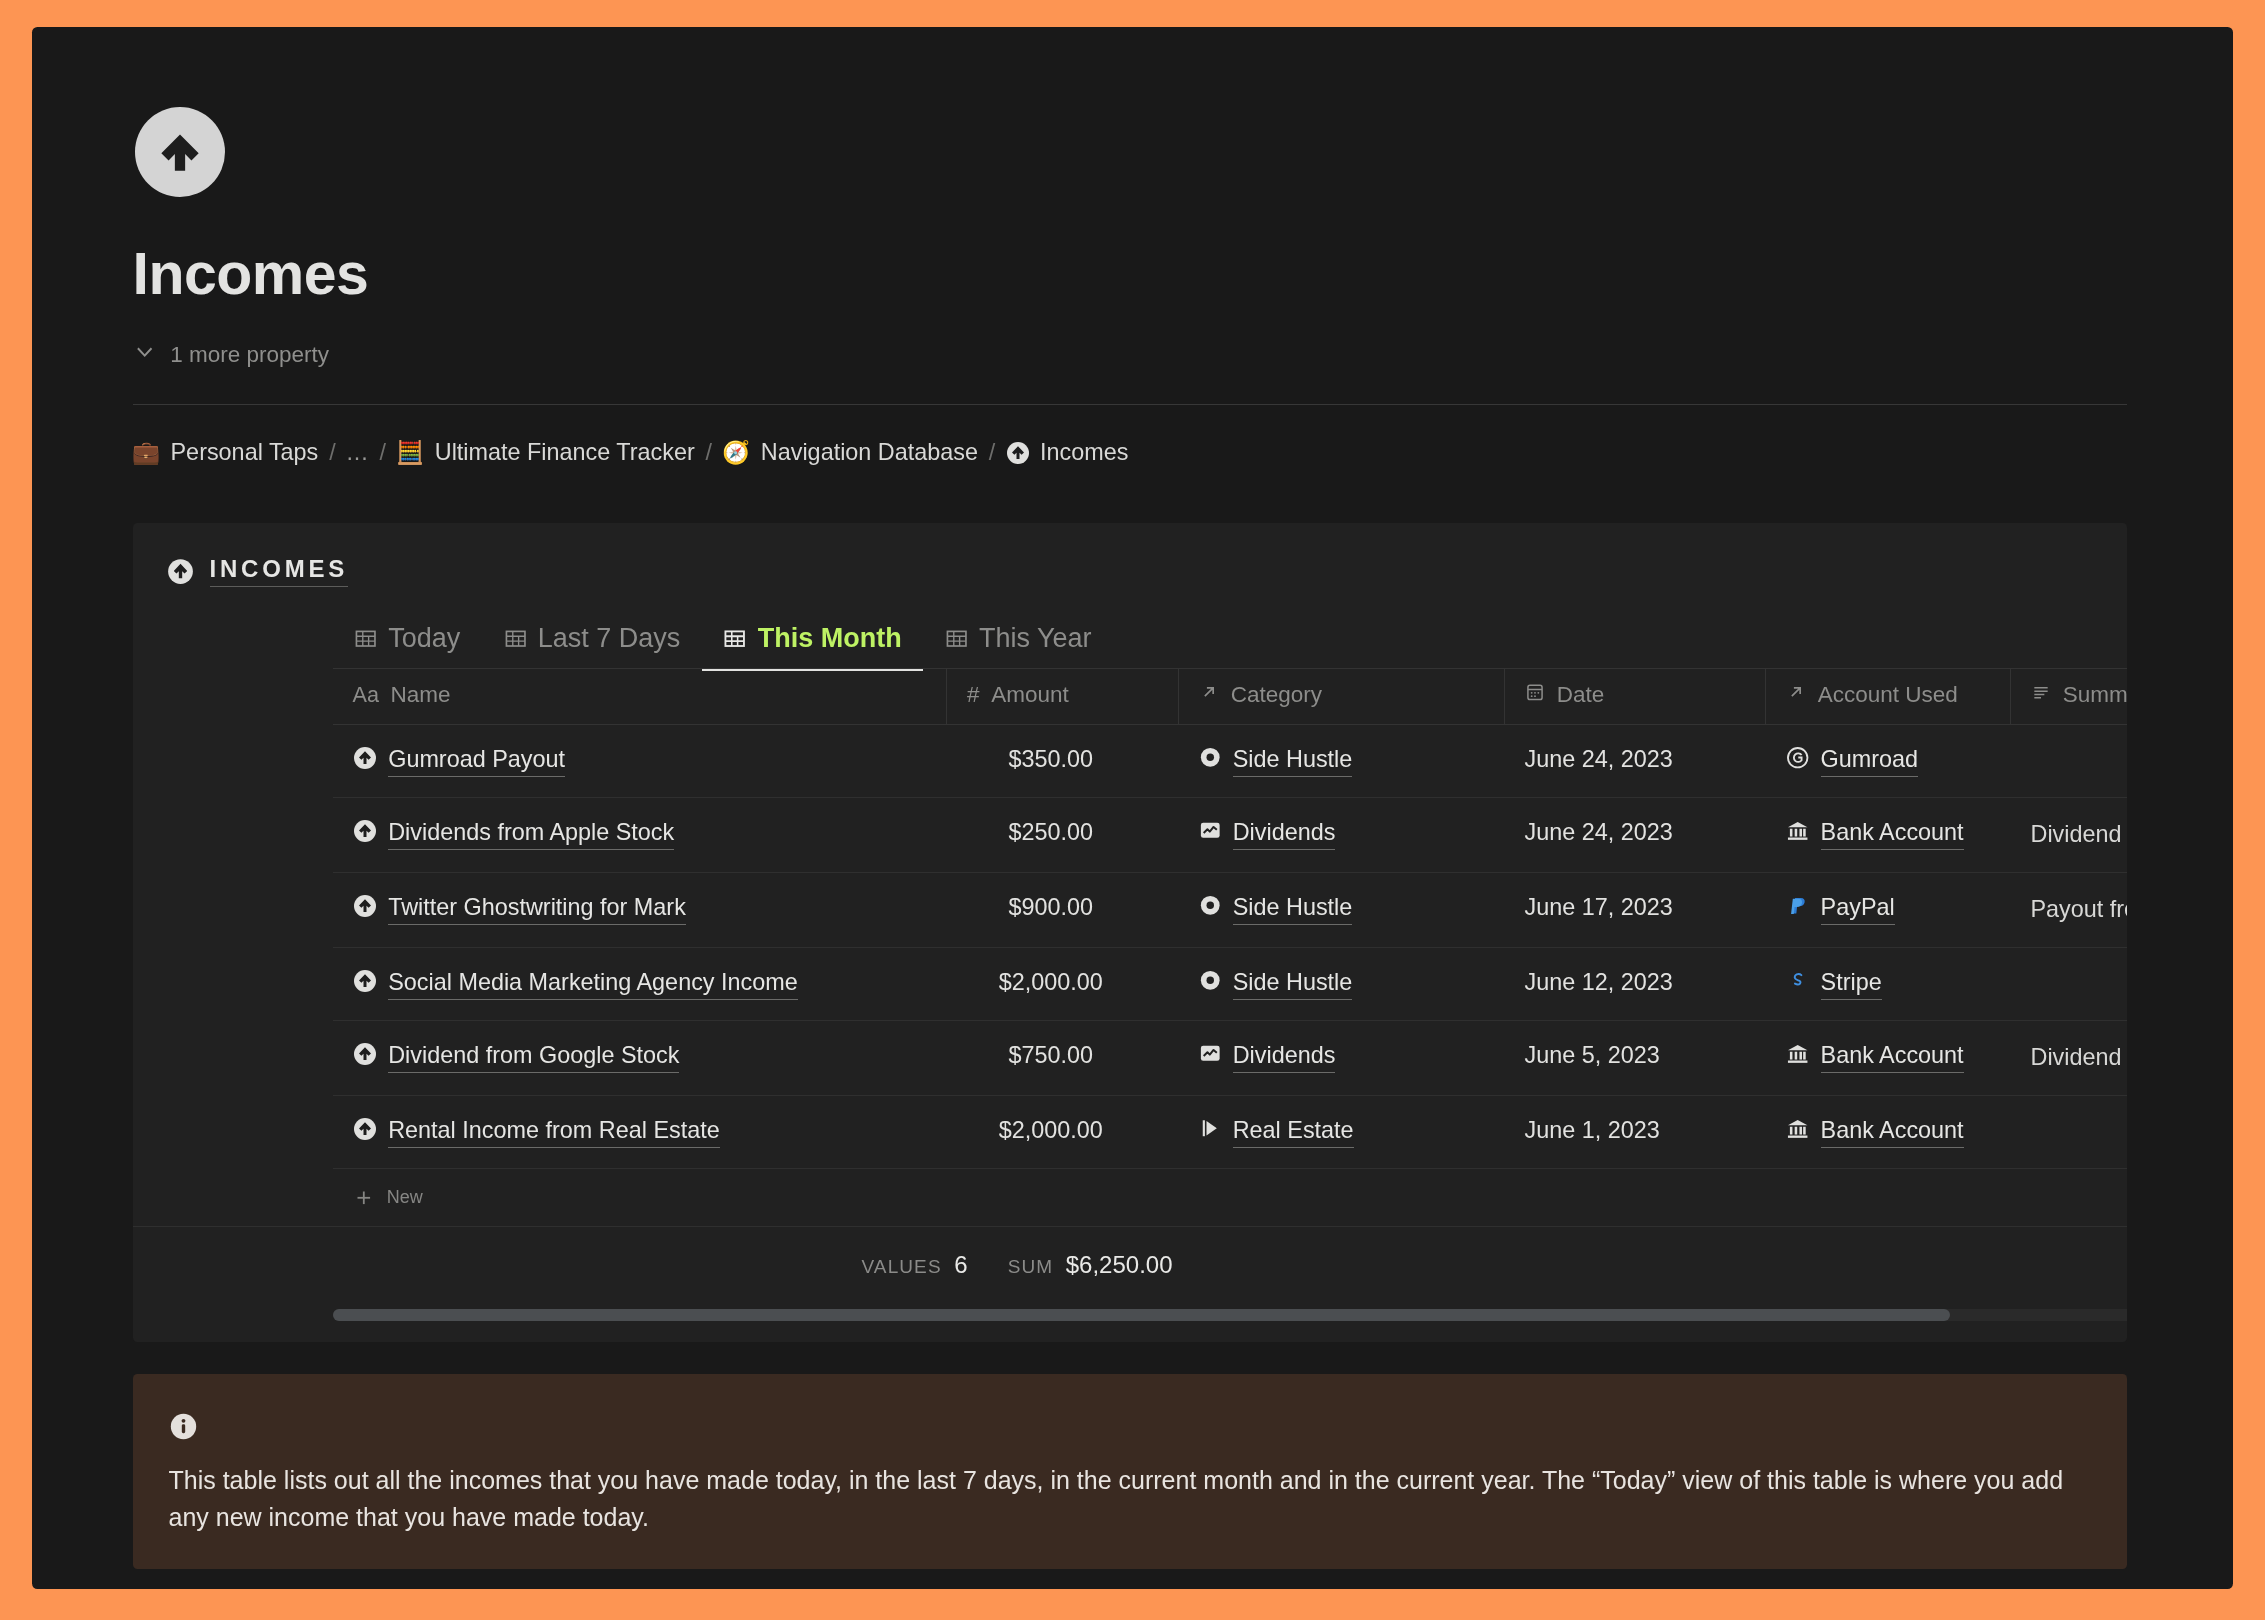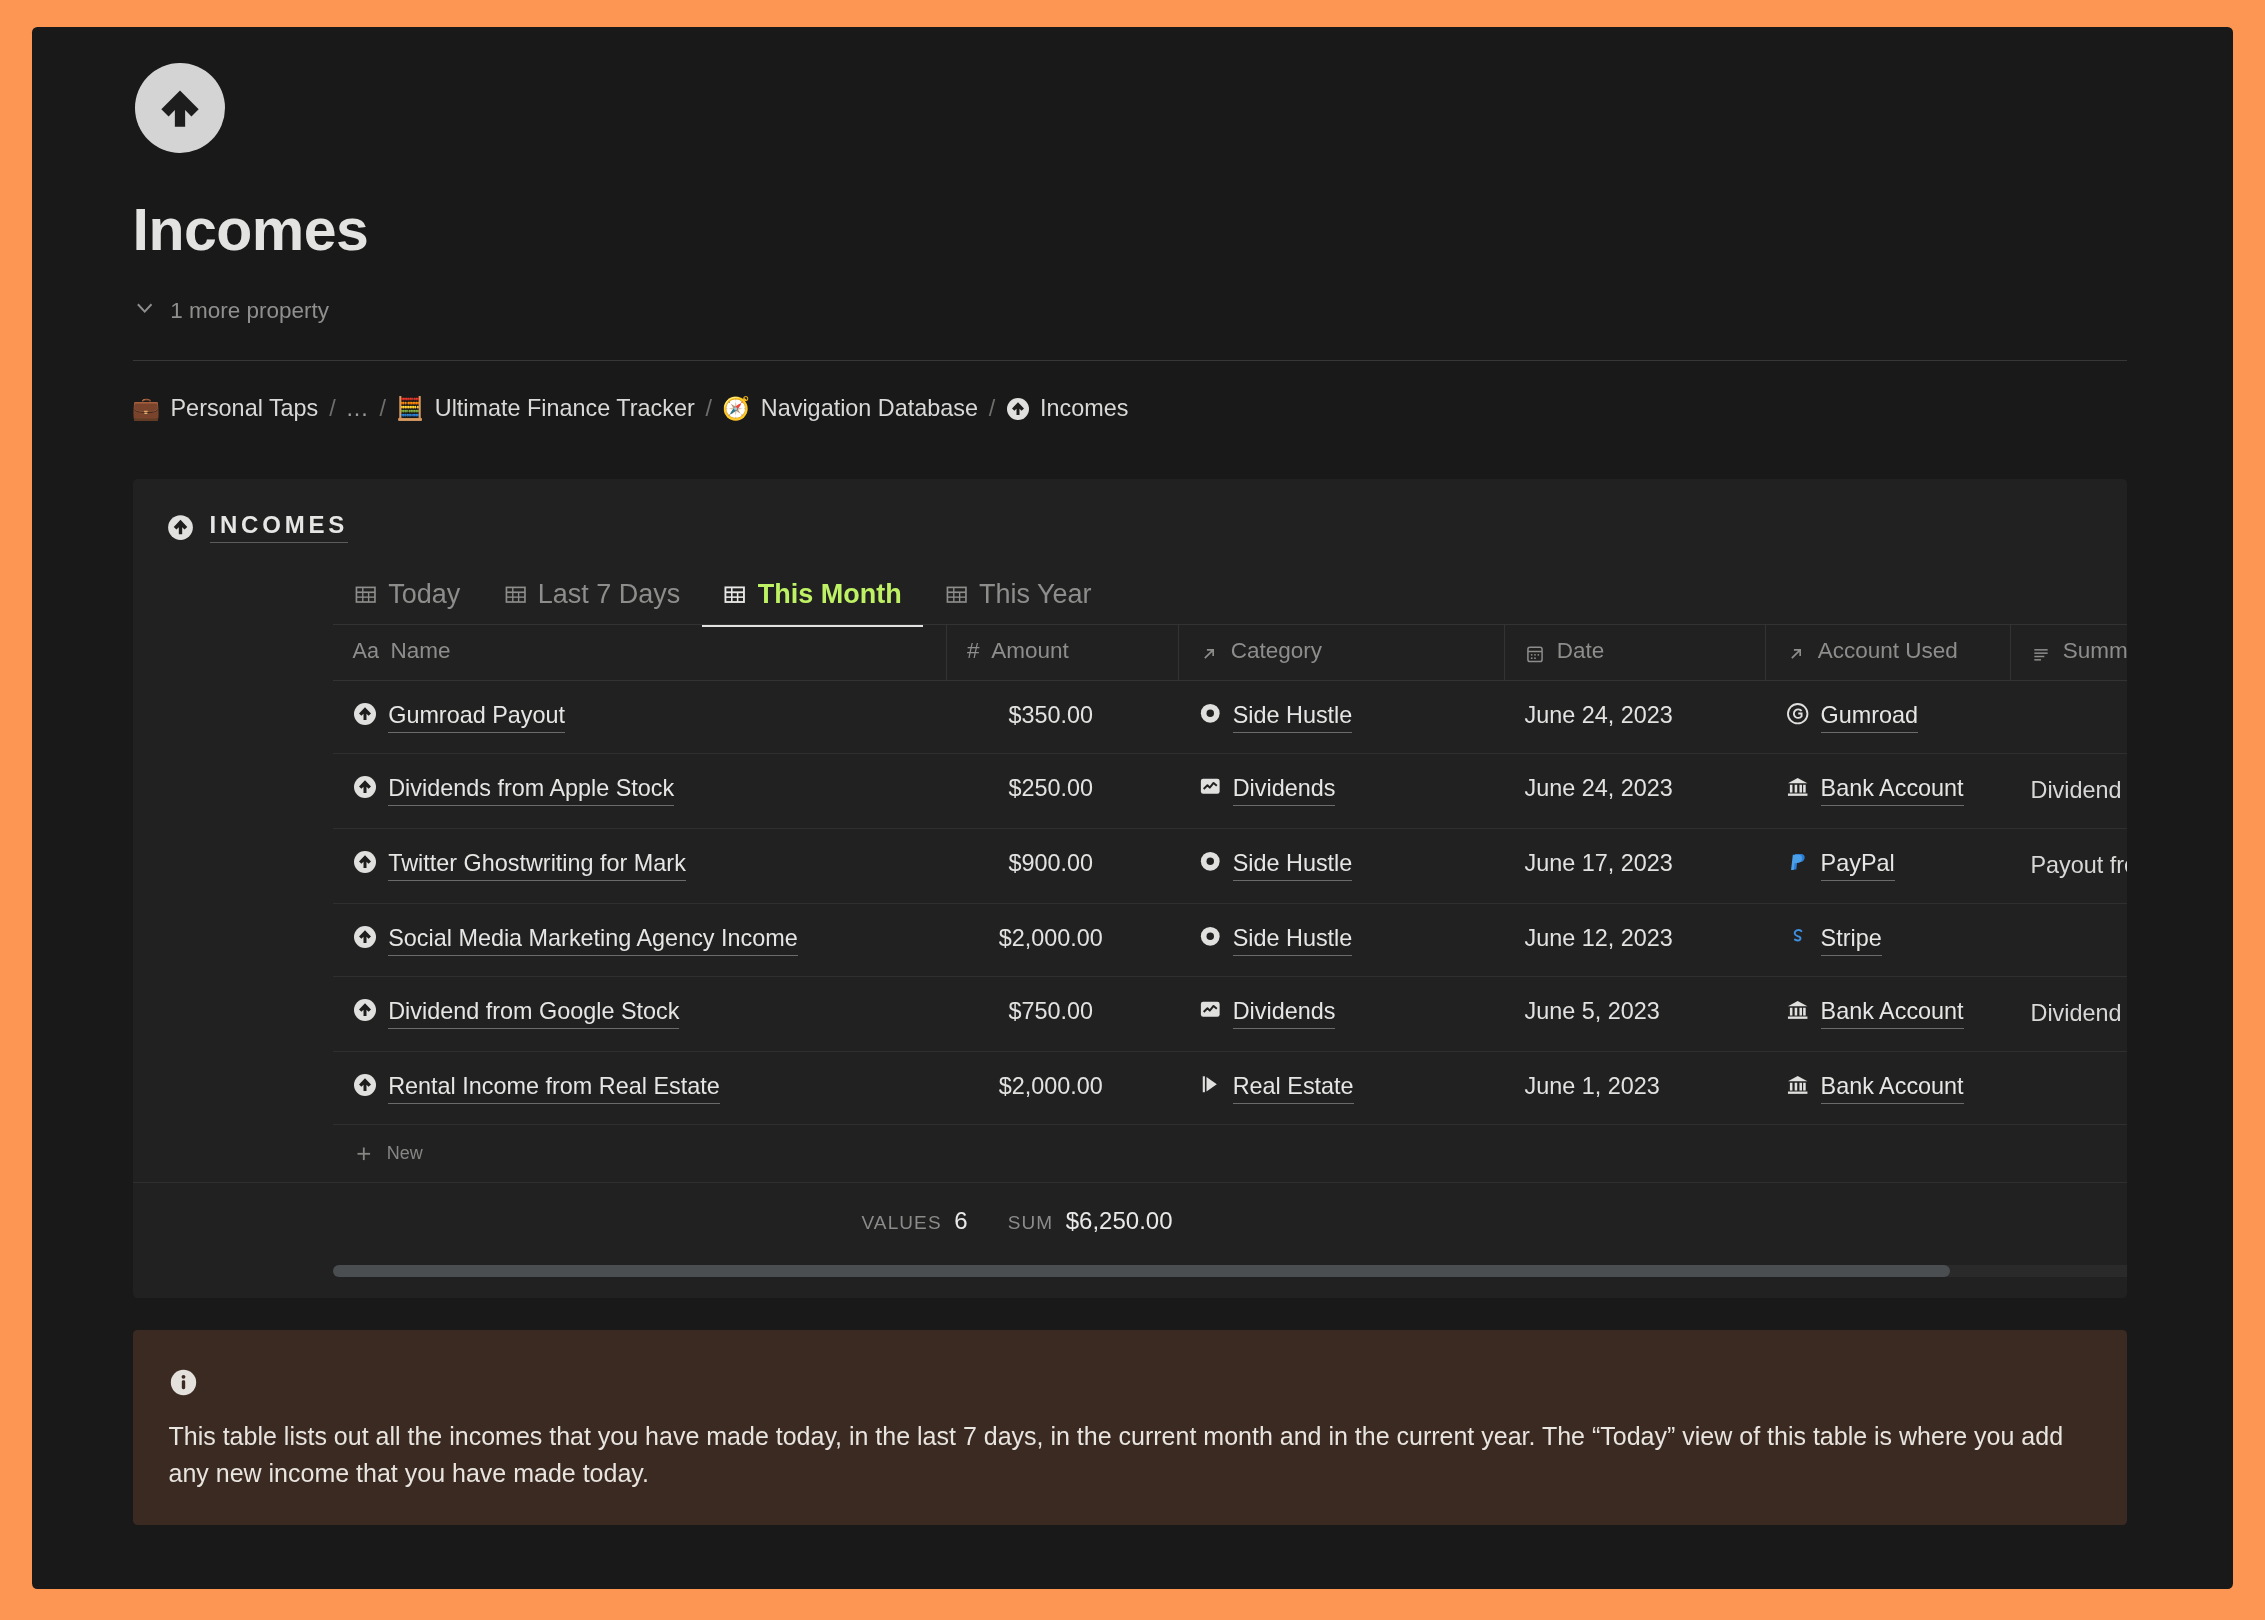--- a/index.html
+++ b/index.html
@@ -32,21 +32,21 @@
   #page-scroll {
     position: absolute;
     inset: 0;
     padding: 0 0 0 0;
   }
 
   
   .content-col {
     width: 2036px;
     margin: 0 auto;
-    padding-top: 36px;
+    padding-top: 80px;
   }
 
   
   .page-icon {
     width: 90px;
     height: 90px;
     border-radius: 50%;
     background: #d4d4d4;
     display: flex;
     align-items: center;
@@ -178,21 +178,21 @@
     text-align: left;
     font-weight: normal;
     font-size: 22.5px;
     color: #8d8d8b;
     padding: 12.6px 0 16px 0;
     border-top: 0.9px solid #333333;
     border-bottom: 0.9px solid #333333;
     border-right: 0.9px solid #333333;
     vertical-align: middle;
   }
-  .th-inner { display: flex; align-items: flex-end; gap: 11.7px; padding-left: 20px; }
+  .th-inner { display: flex; align-items: flex-start; gap: 11.7px; padding-left: 20px; }
   .th-icon { color: #8d8d8b; display: inline-flex; align-items: center; }
 
   .tbl td {
     font-size: 23.4px;
     color: #e2e2e0;
     border-bottom: 0.9px solid #2f2f2f;
     padding: 20px 0 20px 0;
     vertical-align: top;
   }
   .cell { padding-left: 20px; display: flex; align-items: flex-start; gap: 11.7px; }

